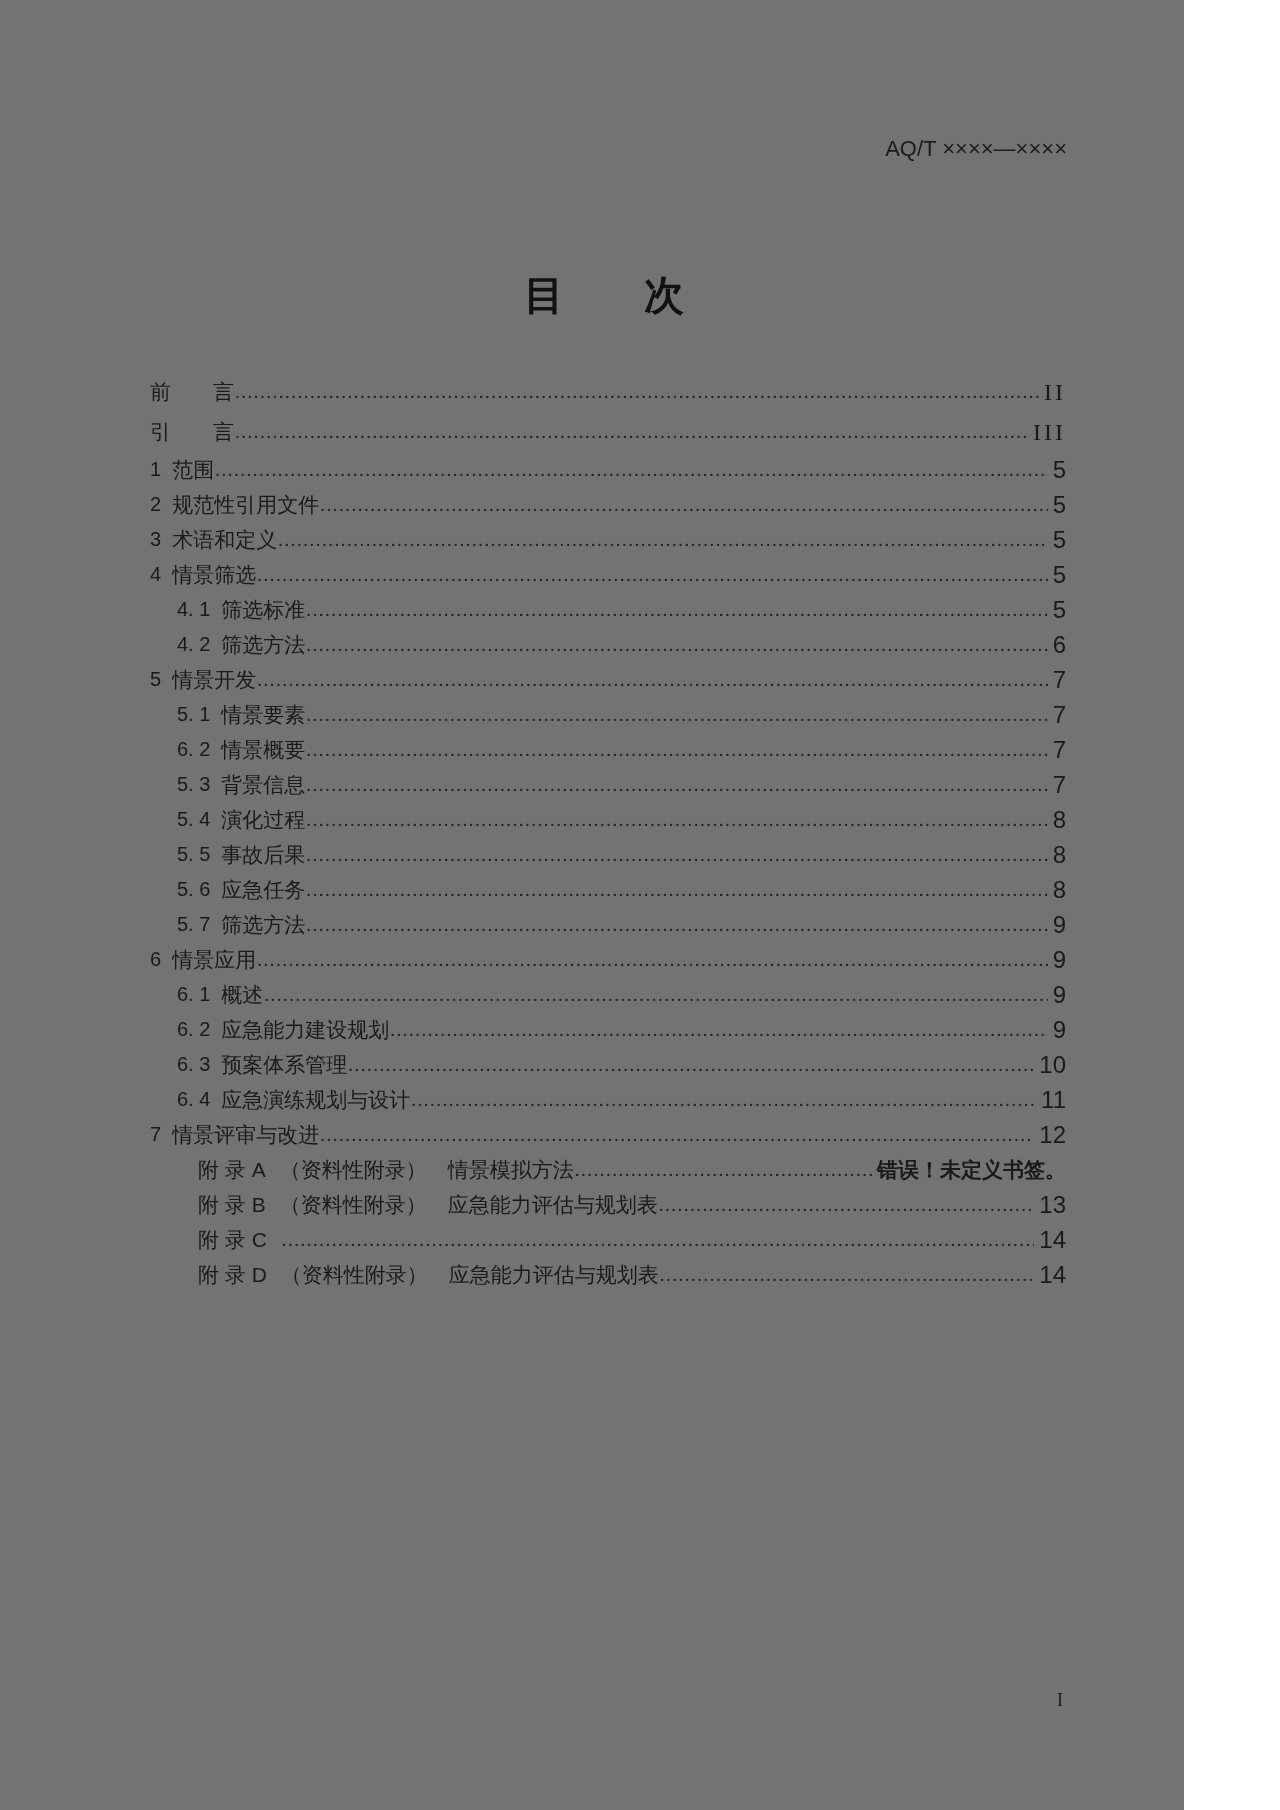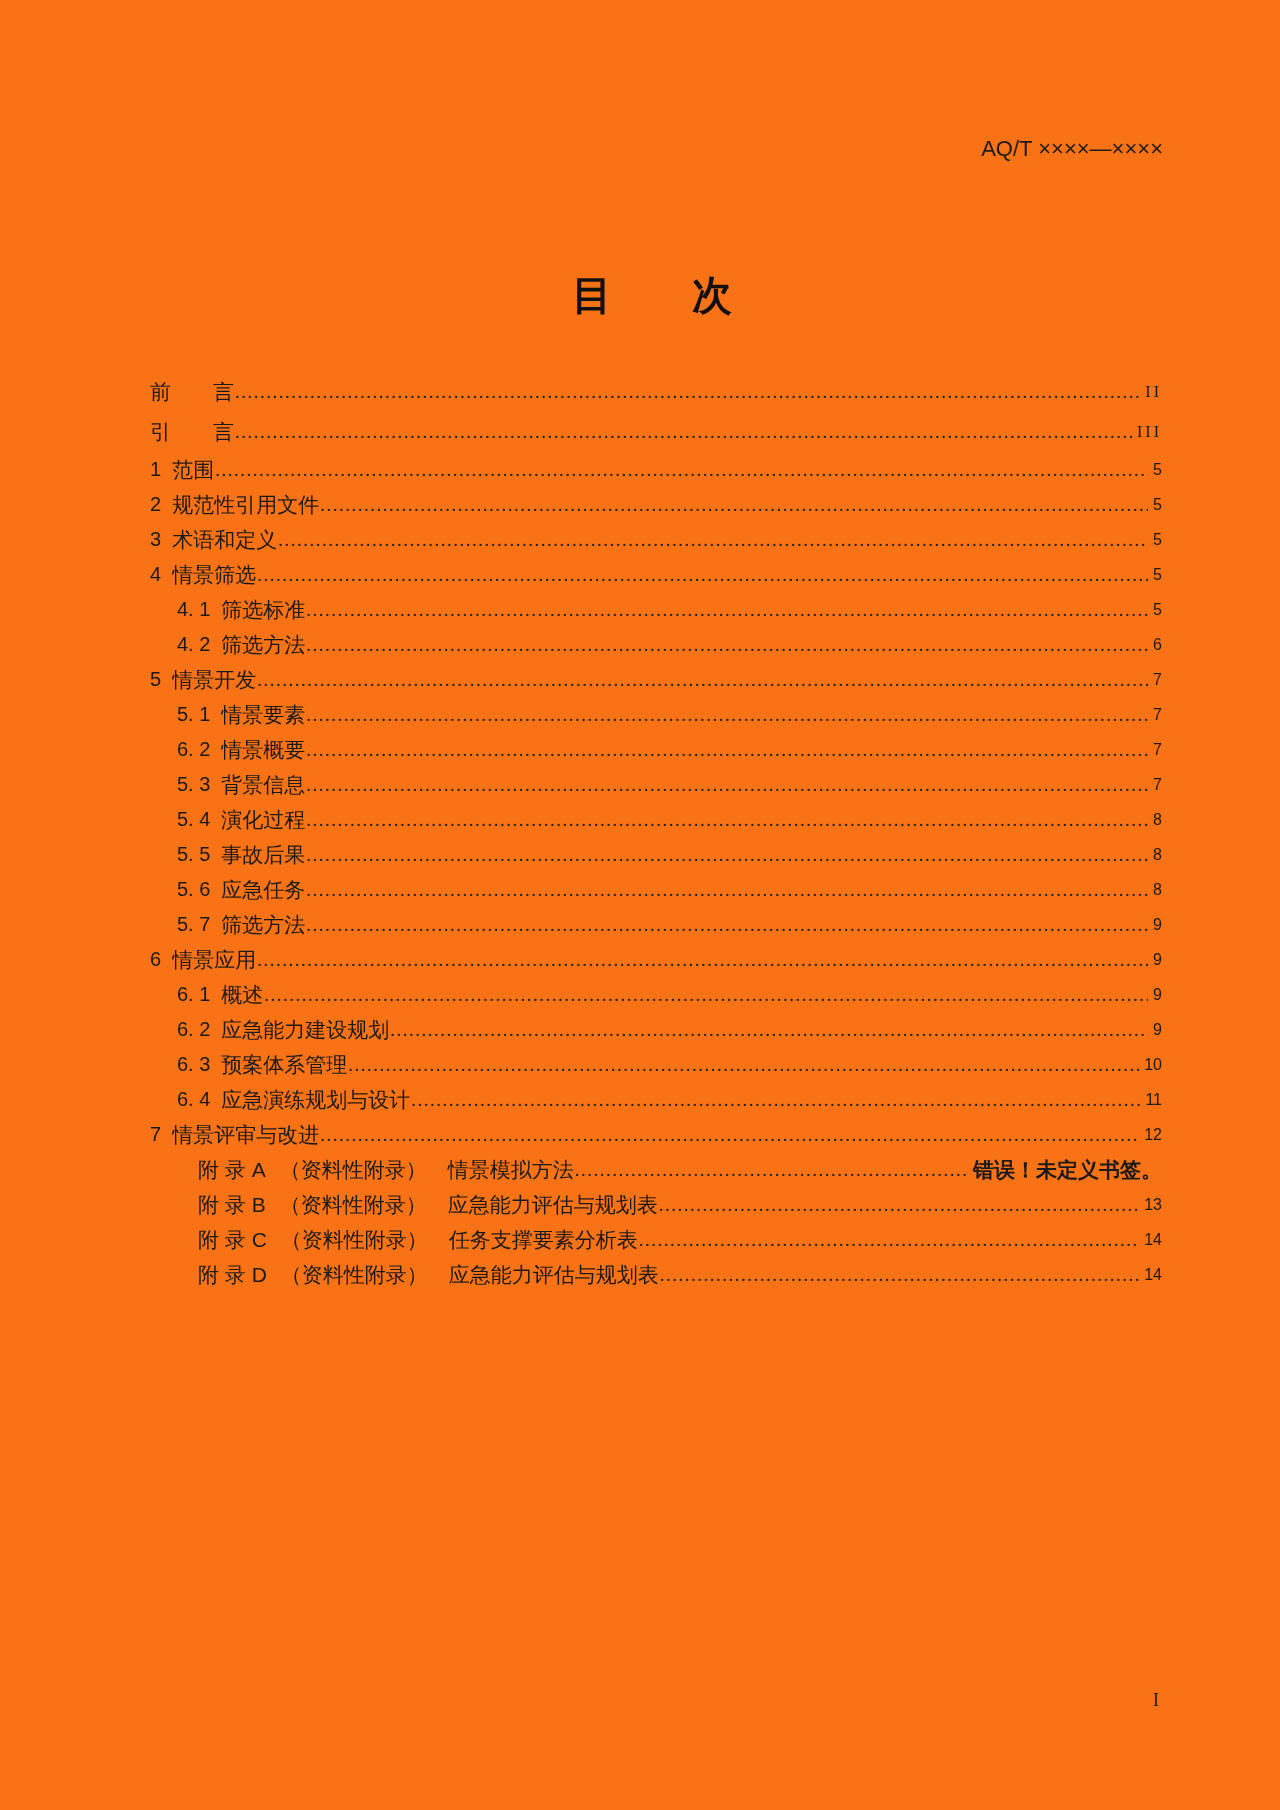--- a/index.html
+++ b/index.html
@@ -2,23 +2,23 @@
 <html><head>
 <meta charset="utf-8">
 <style>
   html, body {
     margin: 0;
     padding: 0;
     background: #ffffff;
   }
   .page {
     position: relative;
-    width: 1280px;
+    width: 1184px;
     height: 1810px;
-    background: #f97316;
+    background: #737373;
     color: #1a1a1a;
     font-family: "Liberation Serif", serif;
     overflow: hidden;
   }
   .doc-header {
     position: absolute;
     top: 136px;
     left: 0;
     right: 117px;
     text-align: right;
@@ -76,21 +76,21 @@
     white-space: nowrap;
     font-family: "Liberation Serif", serif;
     font-size: 19px;
     letter-spacing: 1.5px;
     color: #222;
     margin: 0 3px 0 1px;
   }
   .page-num {
     flex: 0 0 auto;
     font-family: "Liberation Sans", sans-serif;
-    font-size: 16px;
+    font-size: 24px;
     color: #1a1a1a;
     padding-left: 2px;
   }
   .page-num.roman {
     font-family: "Liberation Serif", serif;
     letter-spacing: 3px;
   }
   .page-num.error {
     font-family: "Liberation Serif", serif;
     font-weight: bold;
@@ -254,21 +254,20 @@
       <span class="page-num error">错误！未定义书签。</span>
     </div>
       <div class="toc-row level-3">
       <span class="num">附 录 B</span>
       <span class="label">（资料性附录）　应急能力评估与规划表</span>
       <span class="dots">............................................................................................................................................................................................................................</span>
       <span class="page-num">13</span>
     </div>
       <div class="toc-row level-3">
       <span class="num">附 录 C</span>
-      <span class="label">（资料性附录）　任务支撑要素分析表</span>
       <span class="dots">............................................................................................................................................................................................................................</span>
       <span class="page-num">14</span>
     </div>
       <div class="toc-row level-3">
       <span class="num">附 录 D</span>
       <span class="label">（资料性附录）　应急能力评估与规划表</span>
       <span class="dots">............................................................................................................................................................................................................................</span>
       <span class="page-num">14</span>
     </div>
     </div>

